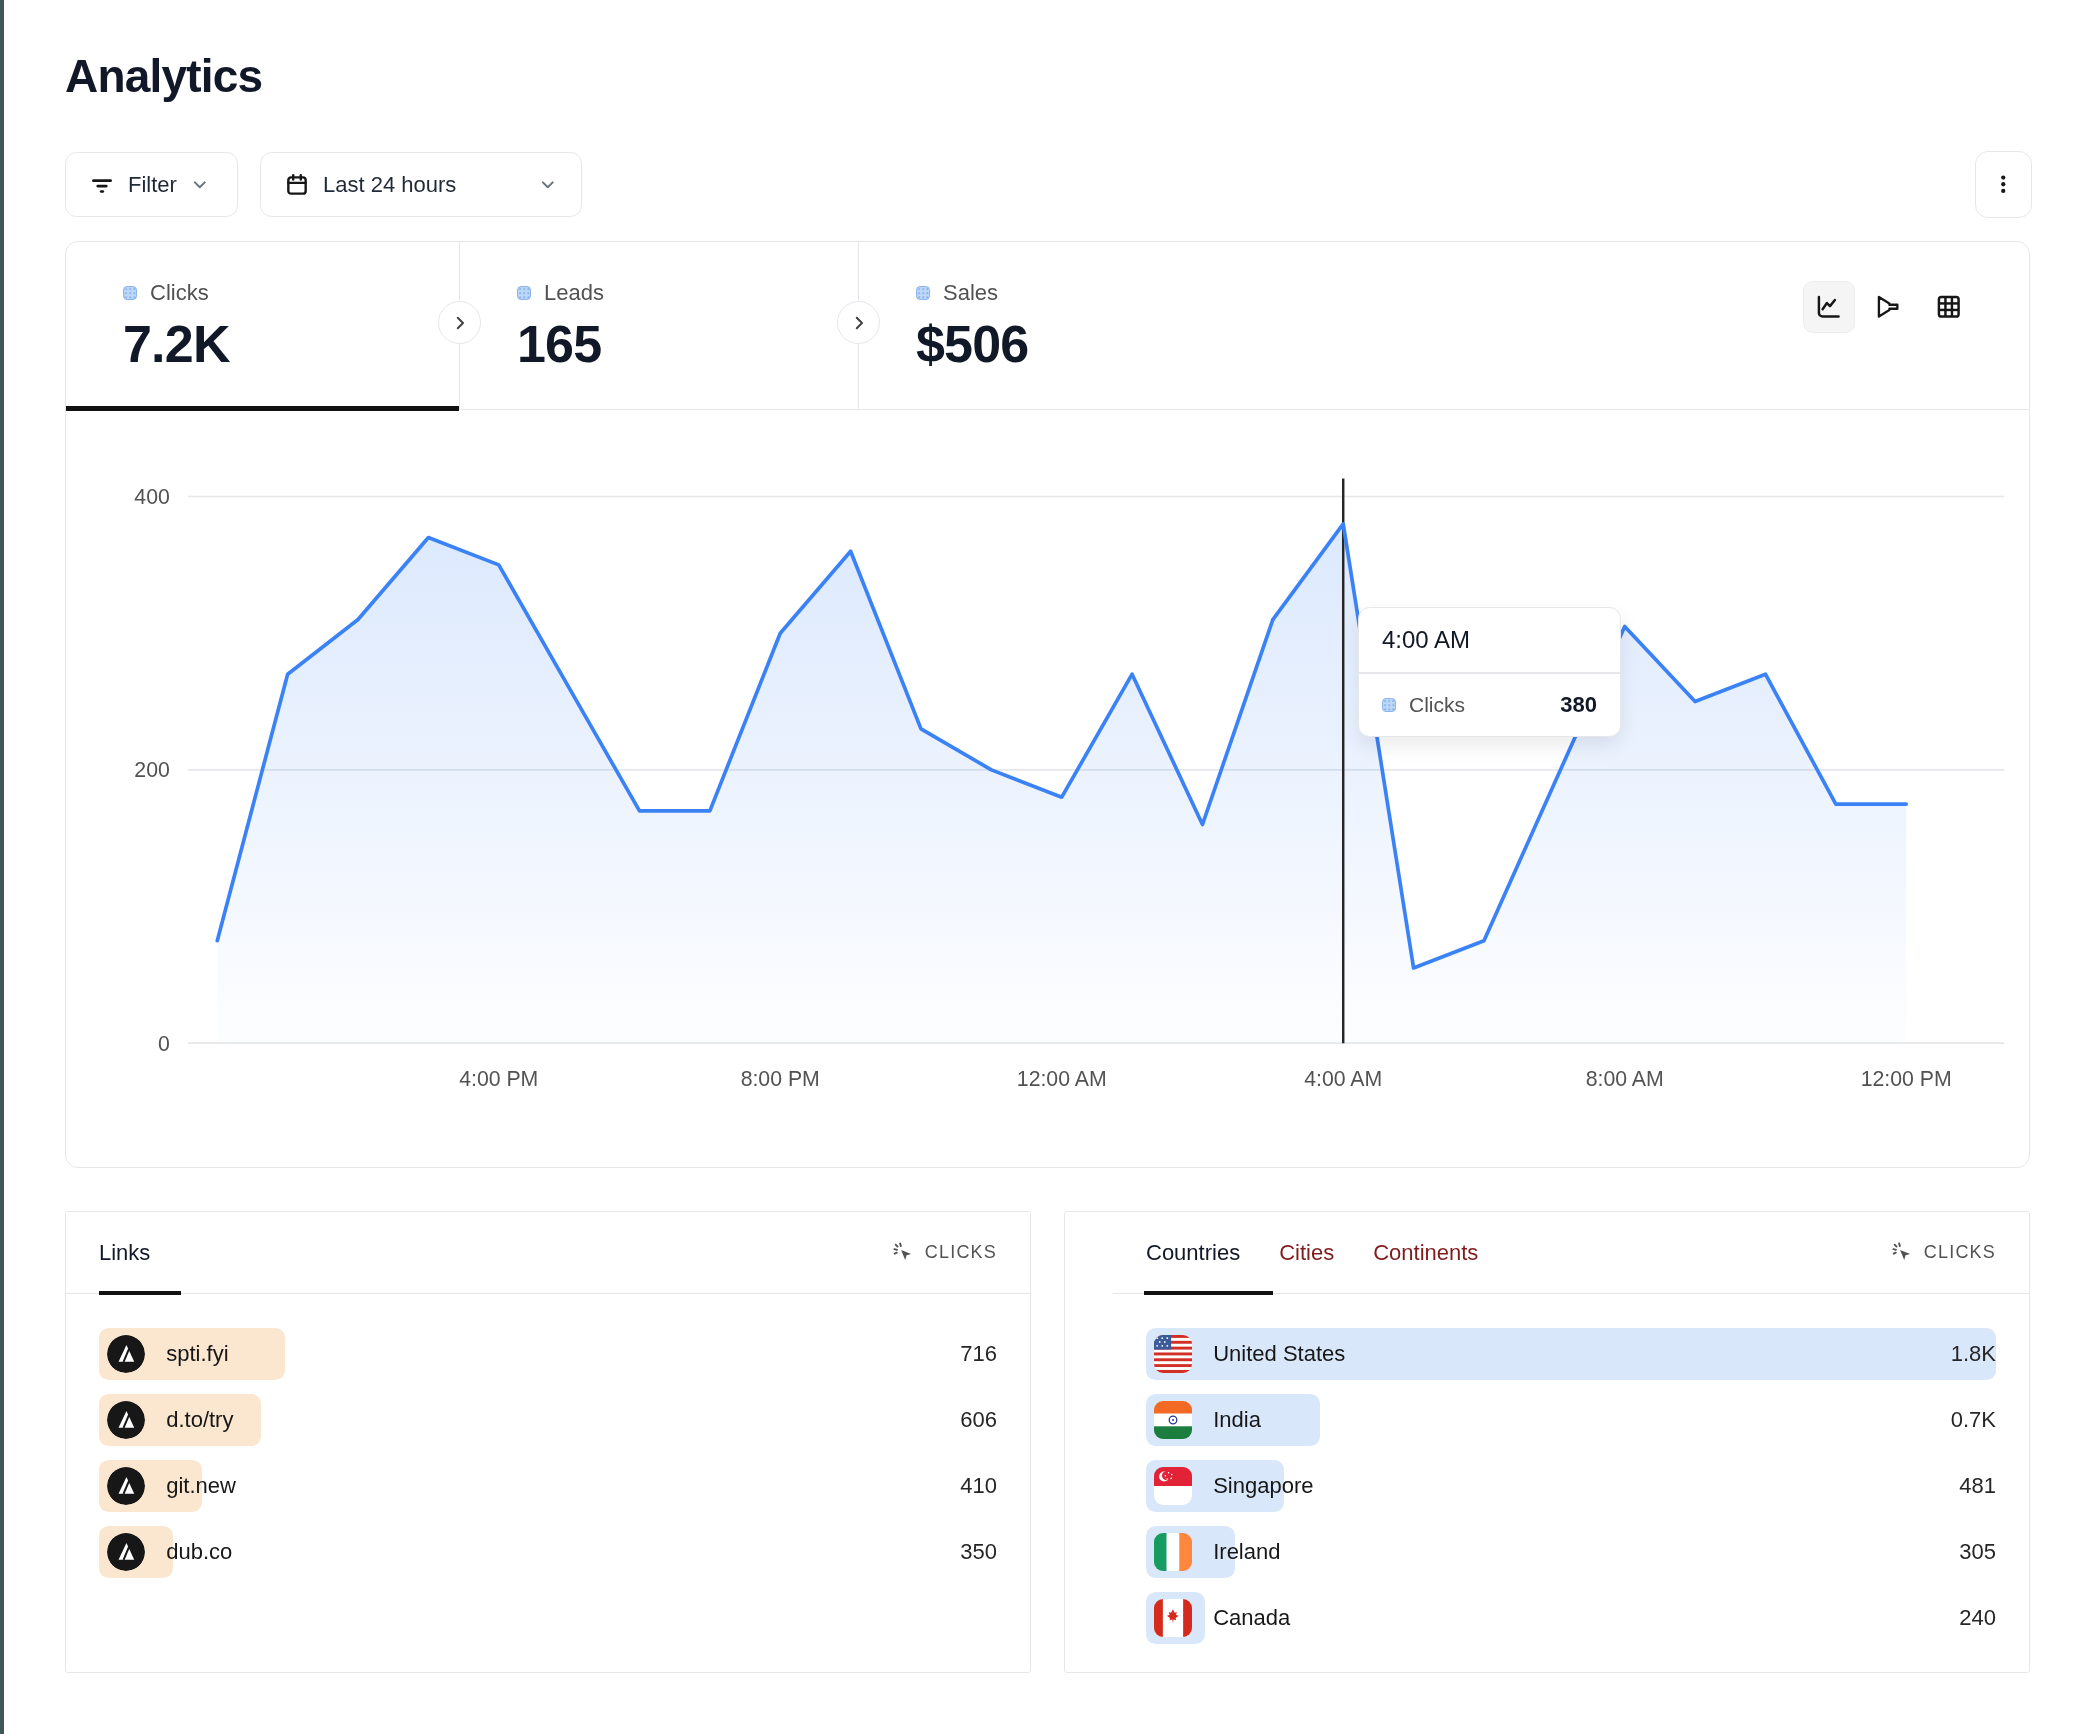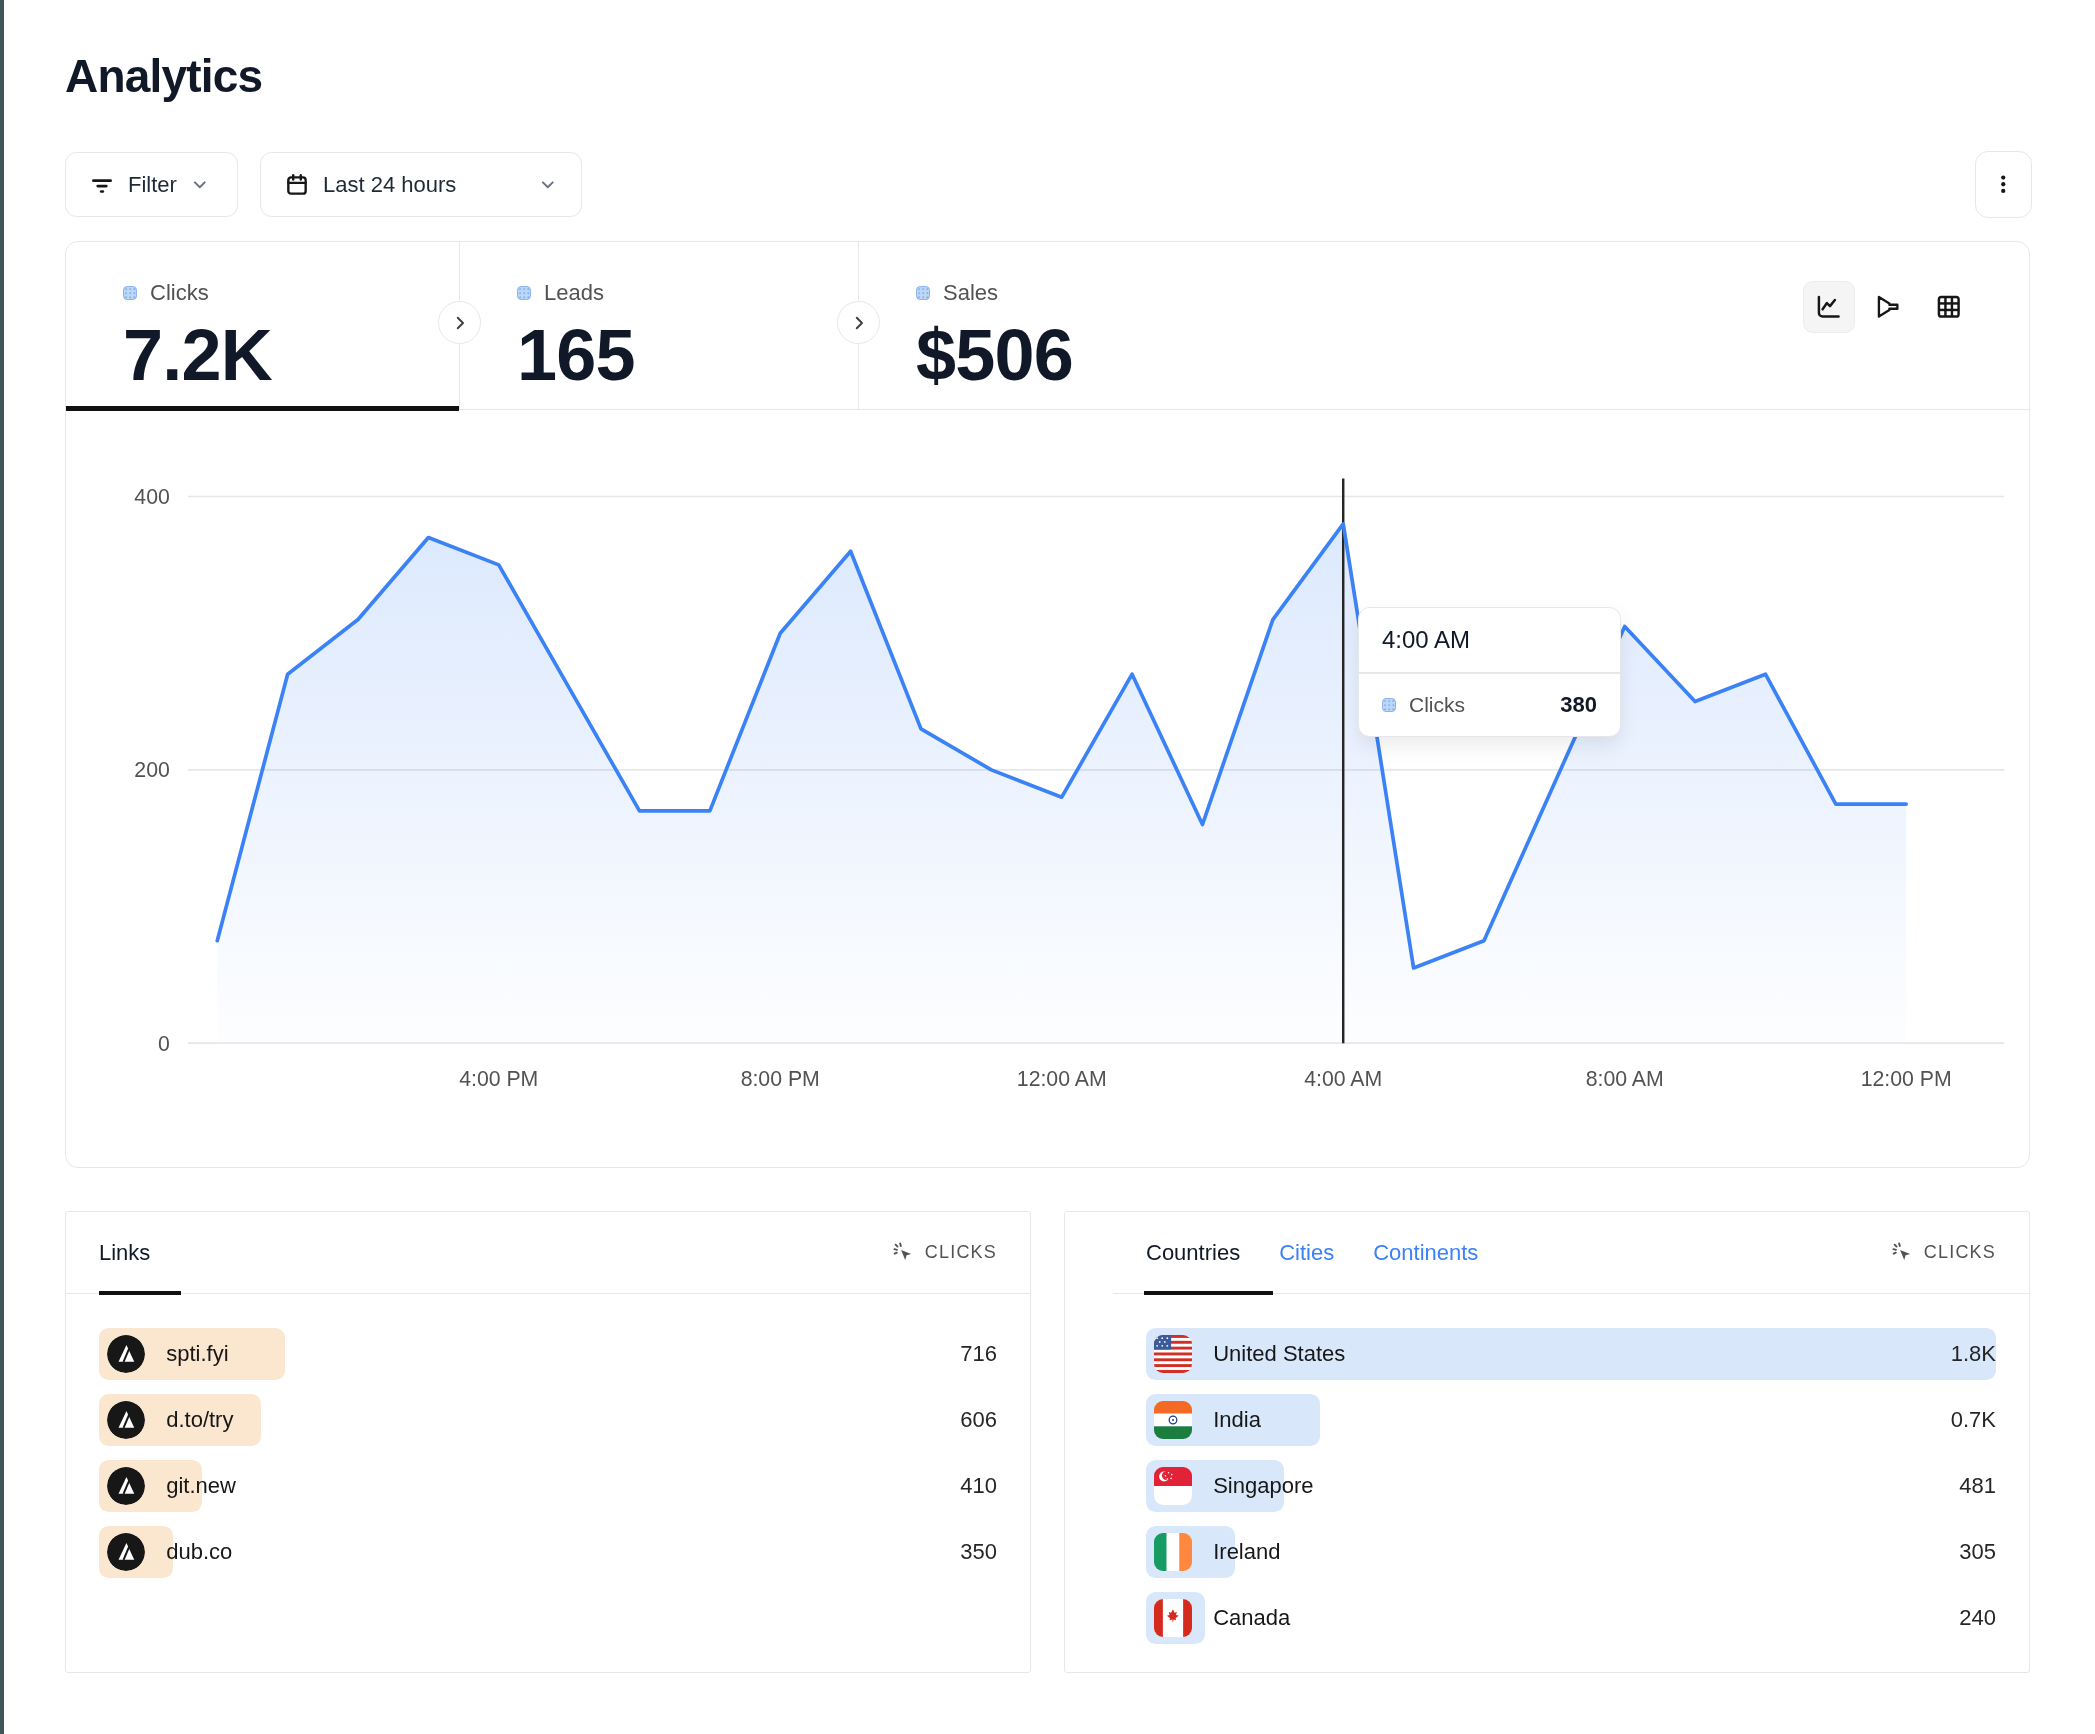--- a/index.html
+++ b/index.html
@@ -22,21 +22,21 @@
   
   .main-card{position:absolute;left:65px;top:241px;width:1965px;height:927px;border:1.6px solid #e5e7eb;border-radius:13px;box-sizing:border-box;background:#fff;}
   .stats-row{position:absolute;left:0;top:0;width:100%;height:168px;border-bottom:1.6px solid #e5e7eb;display:flex;box-sizing:border-box;}
   .stat-cell{box-sizing:border-box;padding:38px 0 0 57px;position:relative;cursor:pointer;}
   .stat-cell.c0{width:393px;}
   .stat-cell.c1{width:399px;border-left:1.6px solid #e5e7eb;}
   .stat-cell.c2{width:458px;border-left:1.6px solid #e5e7eb;}
   .stat-label-row{display:flex;align-items:center;gap:13px;font-size:22px;color:#525252;}
   .indicator{width:14px;height:14px;border-radius:4.1px;background-color:#bdd7f8;border:1.6px solid #8ab4ee;box-sizing:border-box;
              background-image:radial-gradient(#84aee8 1.1px, transparent 1.1px);background-size:4.1px 4.1px;}
-  .stat-value{margin-top:8.2px;font-size:72px;font-weight:700;color:#111827;letter-spacing:-0.8px;}
+  .stat-value{margin-top:8.2px;font-size:52px;font-weight:700;color:#111827;letter-spacing:-0.8px;}
   .active-tab-underline{position:absolute;left:0;bottom:-1.6px;width:393px;height:4.9px;background:#111111;}
   .stat-next-btn{position:absolute;top:59px;width:43px;height:43px;border-radius:50%;background:#fff;border:1.6px solid #e5e7eb;
                  display:flex;align-items:center;justify-content:center;box-sizing:border-box;cursor:pointer;z-index:3;}
   .next-0{left:372px;} .next-1{left:771px;}
 
   .chart-type-group{position:absolute;right:54px;top:39px;display:flex;gap:8.2px;align-items:center;}
   .chart-type-btn{width:52px;height:52px;border-radius:9.8px;display:flex;align-items:center;justify-content:center;cursor:pointer;background:transparent;border:1.6px solid transparent;box-sizing:border-box;}
   .chart-type-btn.active{background:#f5f5f5;border:1.6px solid #ececec;}
 
   .chart-svg{position:absolute;left:65px;top:409px;}
@@ -47,21 +47,21 @@
   .tooltip-title{padding:18px 23px;font-size:24px;color:#111827;}
   .tooltip-divider{height:1.6px;background:#e5e7eb;}
   .tooltip-row{display:flex;align-items:center;gap:13px;padding:18px 23px;font-size:21px;color:#525252;}
   .tooltip-row .val{margin-left:auto;font-weight:700;color:#111827;font-size:22px;}
 
   
   .panel{position:absolute;top:1211px;height:462px;border:1.6px solid #e5e7eb;border-radius:3px;box-sizing:border-box;background:#fff;}
   .panel-links{left:65px;width:966px;}
   .panel-countries{left:1064px;width:966px;padding-left:48px;}
   .panel-header{position:relative;height:82px;border-bottom:1.6px solid #e5e7eb;display:flex;align-items:center;padding:0 33px;box-sizing:border-box;gap:39px;}
-  .panel-tab{font-size:22px;color:#3b82f6;cursor:pointer;font-weight:500;}
+  .panel-tab{font-size:22px;color:#7f1d1d;cursor:pointer;font-weight:500;}
   .panel-tab.active{color:#111827;}
   .tab-underline{position:absolute;bottom:-1.6px;height:4.1px;background:#111111;}
   .metric-btn{margin-left:auto;display:flex;align-items:center;gap:9.8px;font-size:18px;letter-spacing:1.2px;color:#525252;font-weight:500;cursor:pointer;}
   .panel-rows{padding:34px 33px 0 33px;display:flex;flex-direction:column;gap:14px;}
   .row{position:relative;height:52px;display:flex;align-items:center;cursor:pointer;}
   .row-bar{position:absolute;left:0;top:0;height:52px;border-radius:9.8px;}
   .bar-peach{background:#fbe6cf;}
   .bar-blue{background:#d9e7fb;}
   .row-icon{position:relative;margin-left:8.2px;width:38px;height:38px;border-radius:9px;overflow:hidden;flex:0 0 auto;
             display:flex;align-items:center;justify-content:center;box-shadow:inset 0 0 0 0.8px rgba(0,0,0,0.08);}

